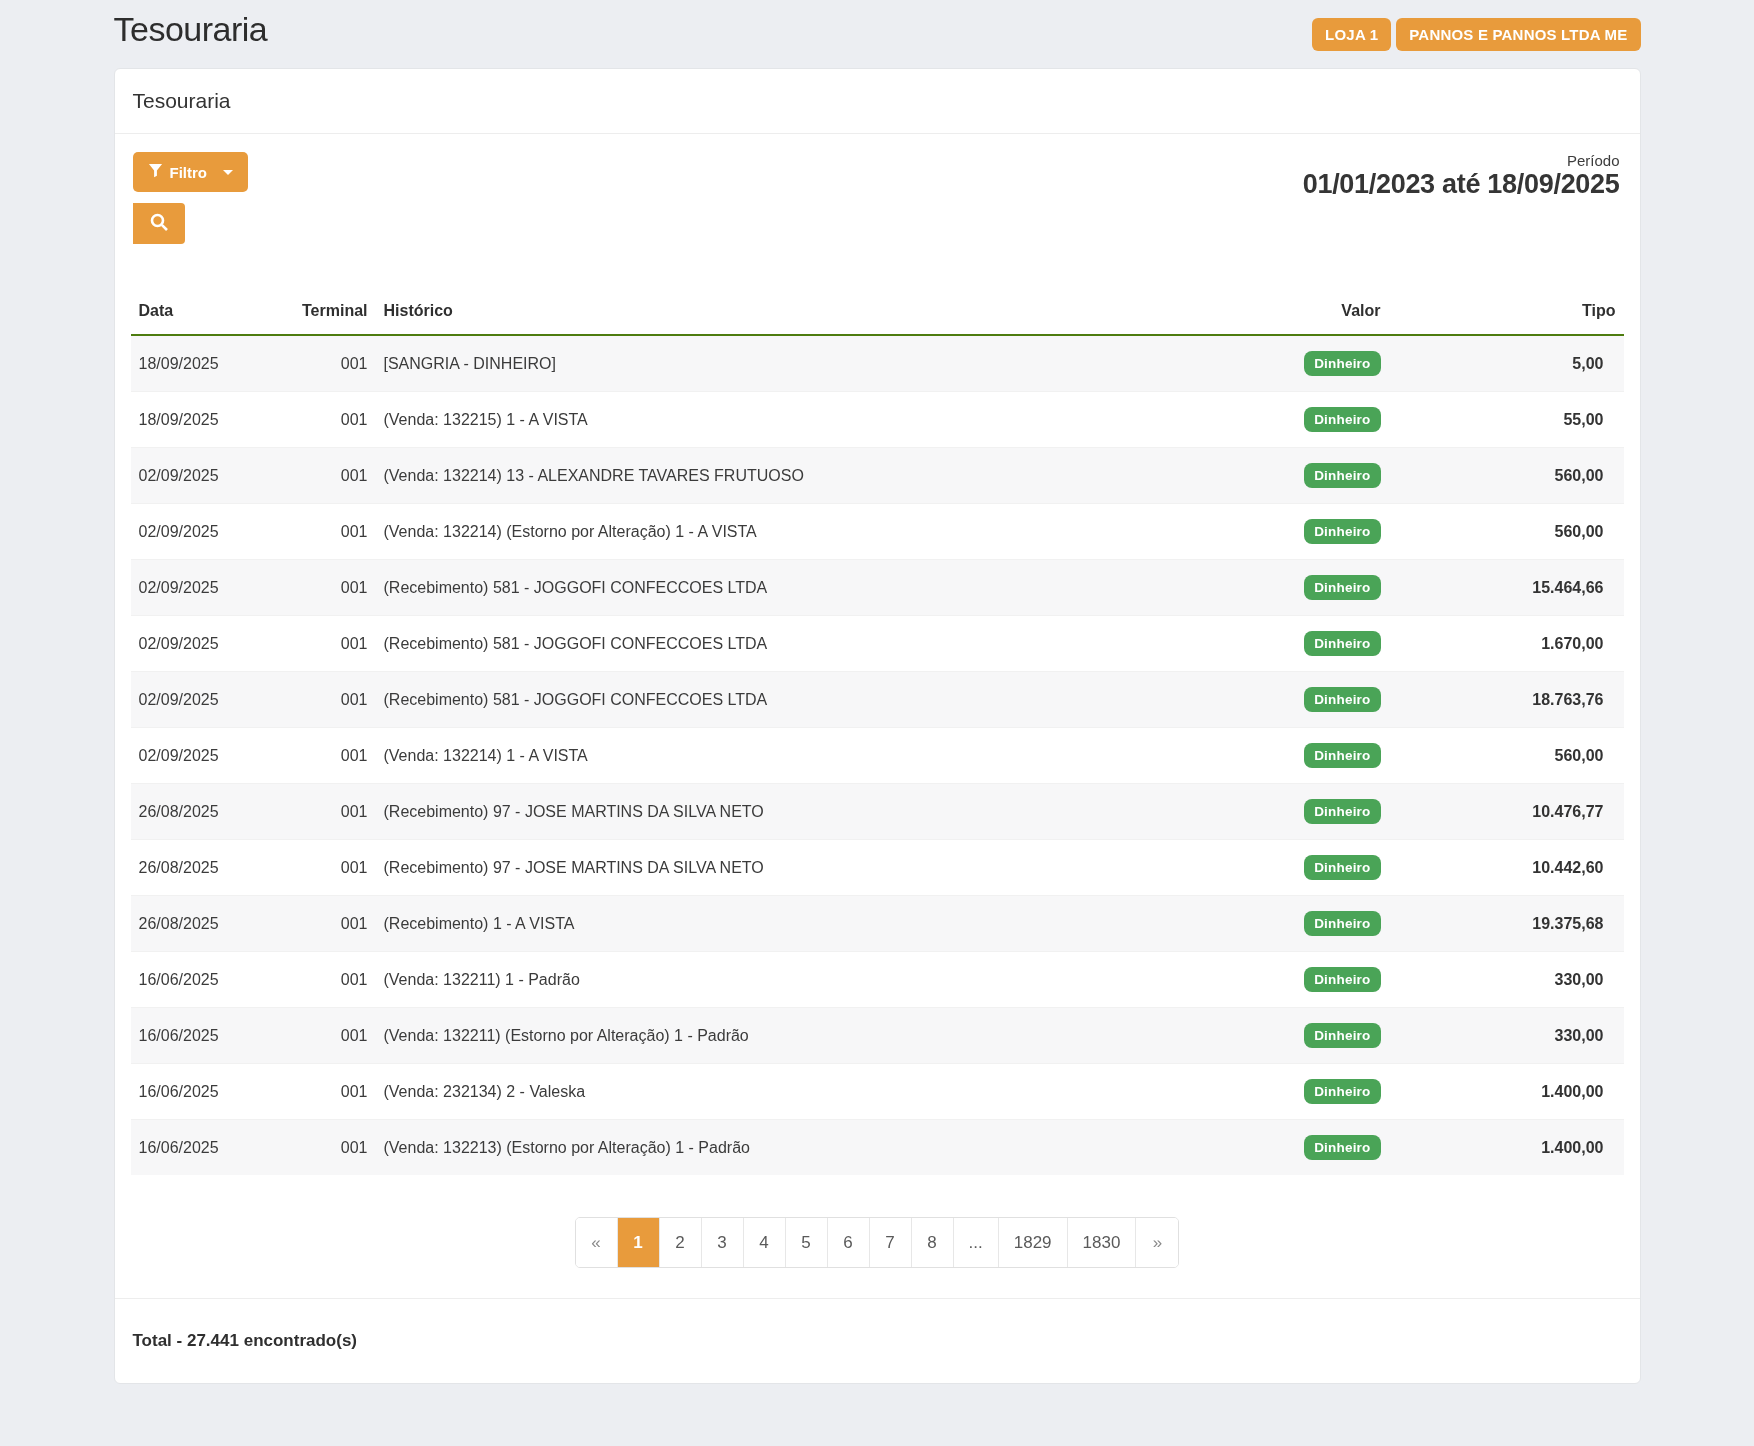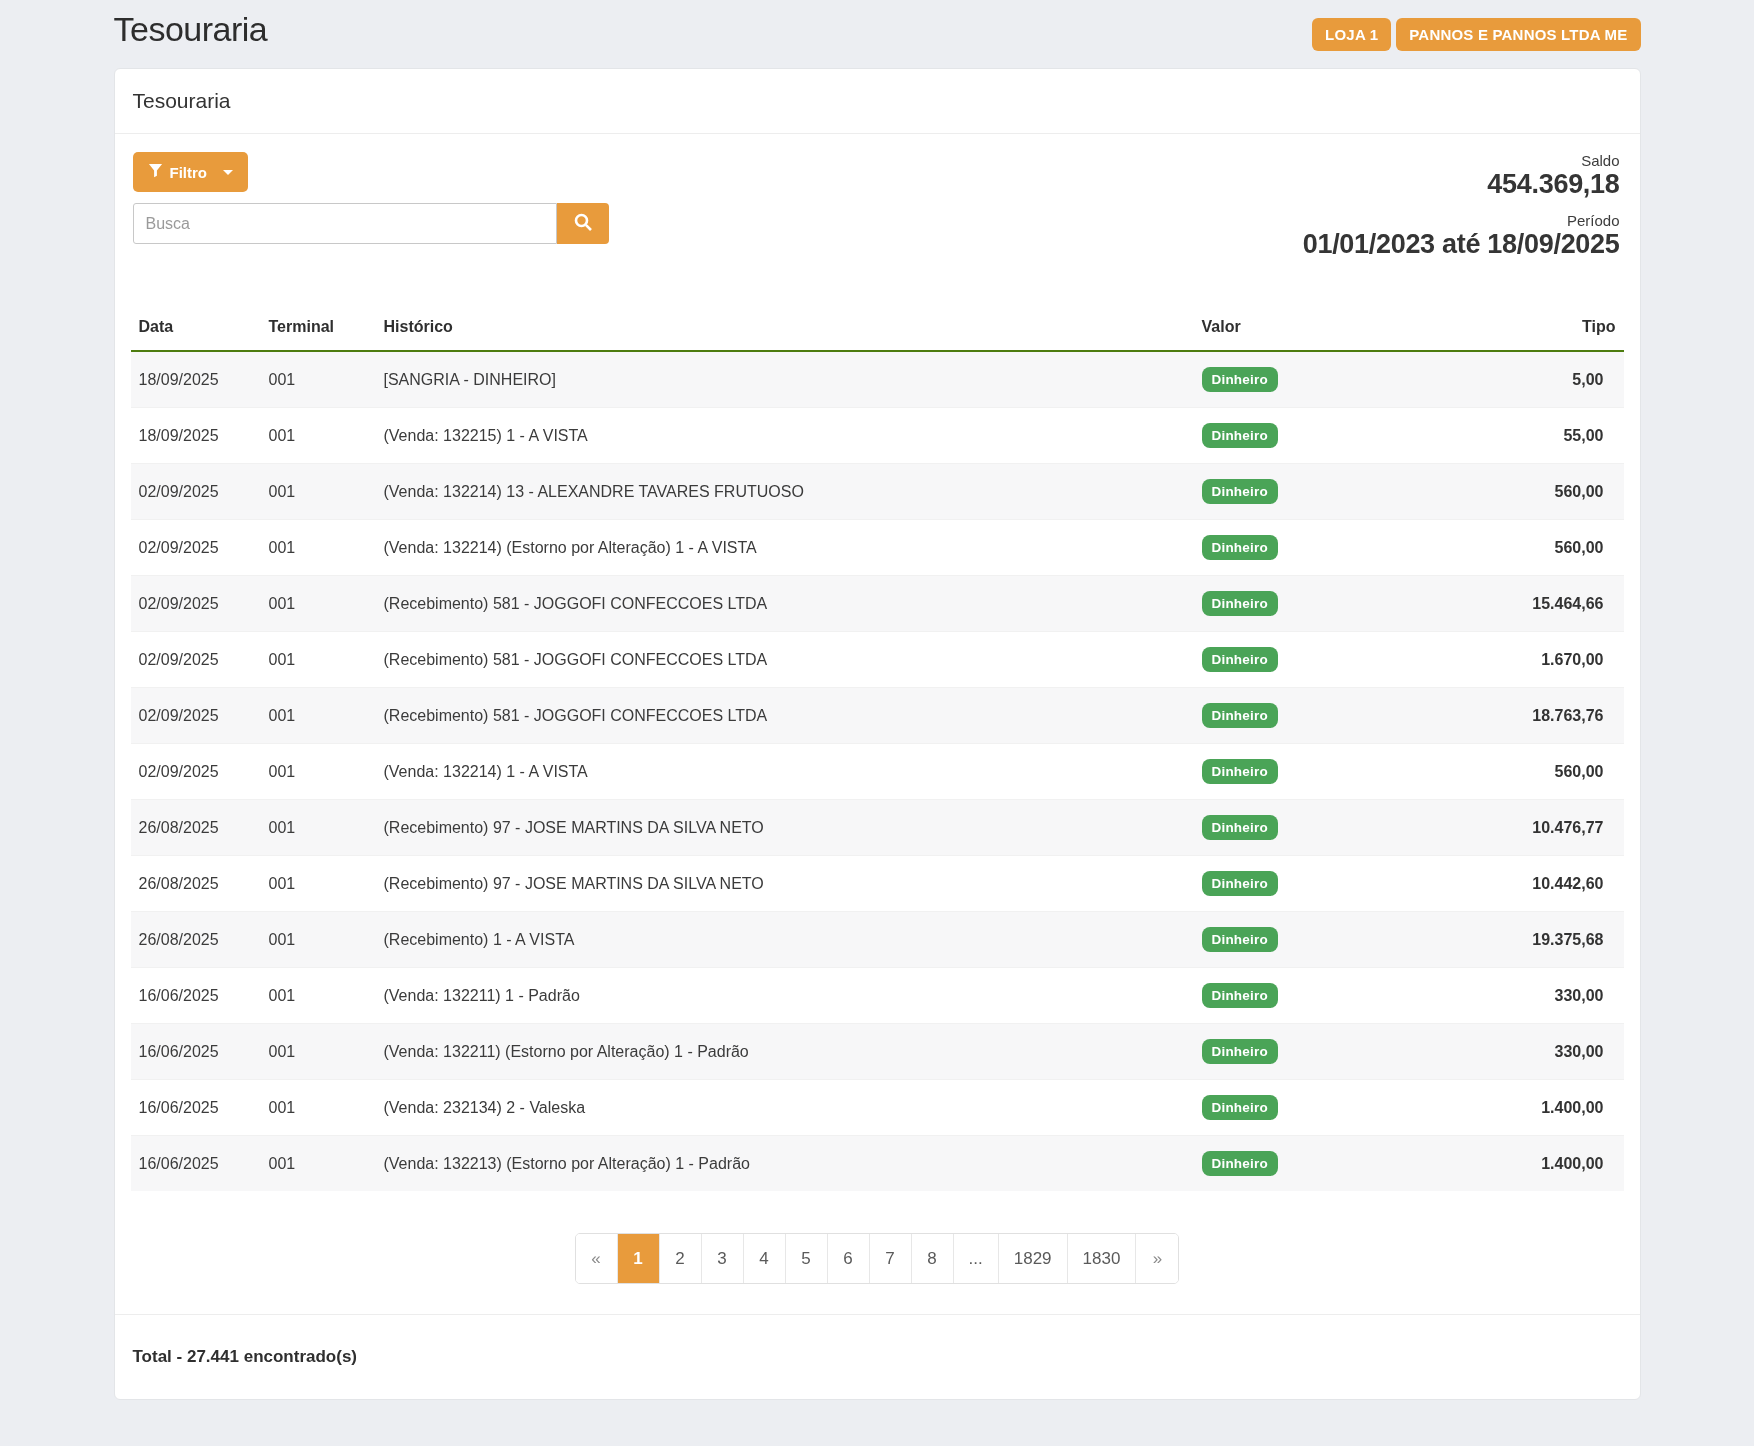--- a/index.html
+++ b/index.html
@@ -68,21 +68,21 @@
 
   
   table.tx {
     width:100%; border-collapse:collapse; margin-top:48px;
     font-size:16px;
   }
   table.tx th {
     text-align:left; font-size:16px; font-weight:bold; color:#2f2f2f;
     padding:10px 8px 14px 8px; border-bottom:2px solid #4d7c0f;
   }
-  table.tx th.center, table.tx td.center { text-align:left; }
+  table.tx th.center, table.tx td.center { text-align:right; }
   table.tx th.right,  table.tx td.right  { text-align:right; }
   table.tx td {
     padding:15px 8px; color:#3b3b3b; border-top:1px solid #f1f1f1;
     height:53px; vertical-align:middle;
   }
   table.tx td.right { padding-right:20px; font-weight:bold; color:#333; }
   table.tx tbody tr:nth-child(odd) { background:#f7f7f8; }
   table.tx tbody tr:nth-child(even){ background:#ffffff; }
   .badge-green {
     display:inline-block; background:#4aa457; color:#fff;
@@ -135,37 +135,32 @@
             <span class="filter-icon">
               <svg width="15" height="15" viewBox="0 0 16 16" fill="#ffffff" aria-hidden="true">
                 <path d="M1 1h14l-5.5 7v5.5l-3 1.8V8L1 1z"></path>
               </svg>
             </span>
             <span>Filtro</span>
             <span class="caret"></span>
           </button>
 
           <div class="search-group">
-            <input class="search-input" type="text" autofocus="" placeholder="Busca" style="">
             <button class="search-btn">
               <span>
                 <svg width="20" height="20" viewBox="0 0 20 20" fill="none" stroke="#ffffff" stroke-width="2.6" aria-hidden="true">
                   <circle cx="8.5" cy="8.5" r="5.5"></circle>
                   <line x1="12.8" y1="12.8" x2="18" y2="18"></line>
                 </svg>
               </span>
             </button>
           </div>
         </div>
 
         <div class="toolbar-right">
-          <div class="stat-block">
-            <div class="stat-label">Saldo</div>
-            <div class="stat-value">454.369,18</div>
-          </div>
           <div class="stat-block">
             <div class="stat-label">Período</div>
             <div class="stat-value">01/01/2023 até 18/09/2025</div>
           </div>
         </div>
       </div>
 
       <table class="tx">
         <colgroup>
           <col style="width:130px">

